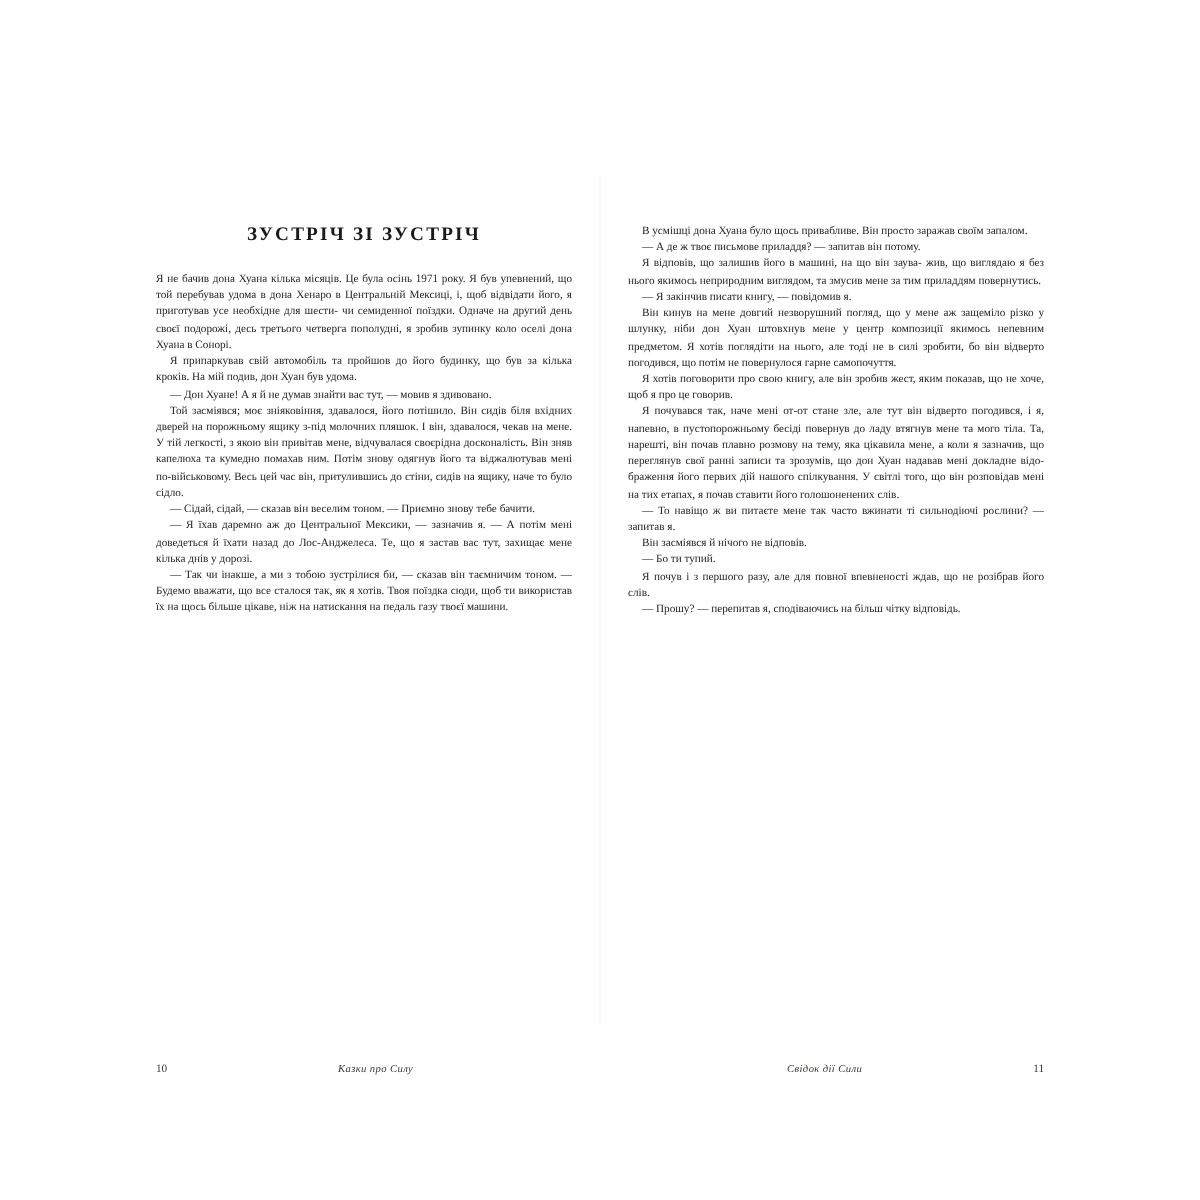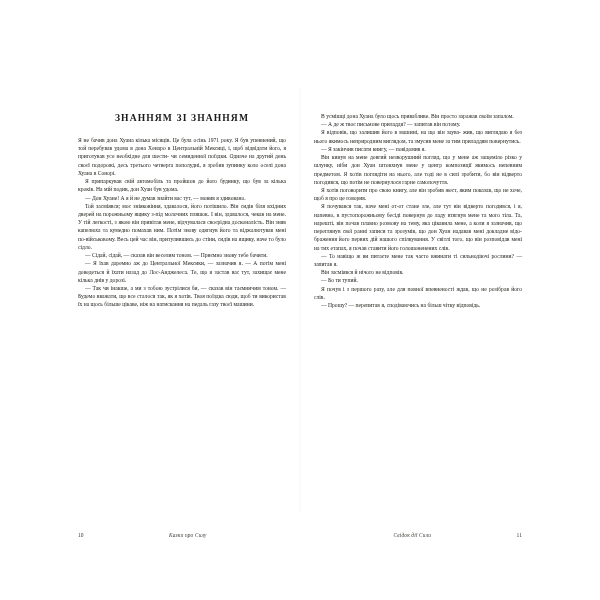--- a/index.html
+++ b/index.html
@@ -103,21 +103,21 @@
   }
 </style>
 </head>
 <body>
 
 <div class="page-spread">
 
   <div class="book">
 
     <div class="page page-left">
-      <div class="chapter-title">ЗНАННЯМ ЗІ ЗНАННЯМ</div>
+      <div class="chapter-title">ЗУСТРІЧ ЗІ ЗУСТРІЧ</div>
       <div class="col">
         <p class="noindent">Я не бачив дона Хуана кілька місяців. Це була осінь 1971 року. Я був упевнений, що той перебував удома в дона Хенаро в Центральній Мексиці, і, щоб відвідати його, я приготував усе необхідне для шести- чи семиденної поїздки. Одначе на другий день своєї подорожі, десь третього четверга пополудні, я зробив зупинку коло оселі дона Хуана в Сонорі.</p>
         <p>Я припаркував свій автомобіль та пройшов до його будинку, що був за кілька кроків. На мій подив, дон Хуан був удома.</p>
         <p>— Дон Хуане! А я й не думав знайти вас тут, — мовив я здивовано.</p>
         <p>Той засміявся; моє зніяковіння, здавалося, його потішило. Він сидів біля вхідних дверей на порожньому ящику з-під молочних пляшок. І він, здавалося, чекав на мене. У тій легкості, з якою він привітав мене, відчувалася своєрідна досконалість. Він зняв капелюха та кумедно помахав ним. Потім знову одягнув його та віджалютував мені по-військовому. Весь цей час він, притулившись до стіни, сидів на ящику, наче то було сідло.</p>
         <p>— Сідай, сідай, — сказав він веселим тоном. — Приємно знову тебе бачити.</p>
         <p>— Я їхав даремно аж до Центральної Мексики, — зазначив я. — А потім мені доведеться й їхати назад до Лос-Анджелеса. Те, що я застав вас тут, захищає мене кілька днів у дорозі.</p>
         <p>— Так чи інакше, а ми з тобою зустрілися би, — сказав він таємничим тоном. — Будемо вважати, що все сталося так, як я хотів. Твоя поїздка сюди, щоб ти використав їх на щось більше цікаве, ніж на натискання на педаль газу твоєї машини.</p>
       </div>
       <div class="footer footer-left">

